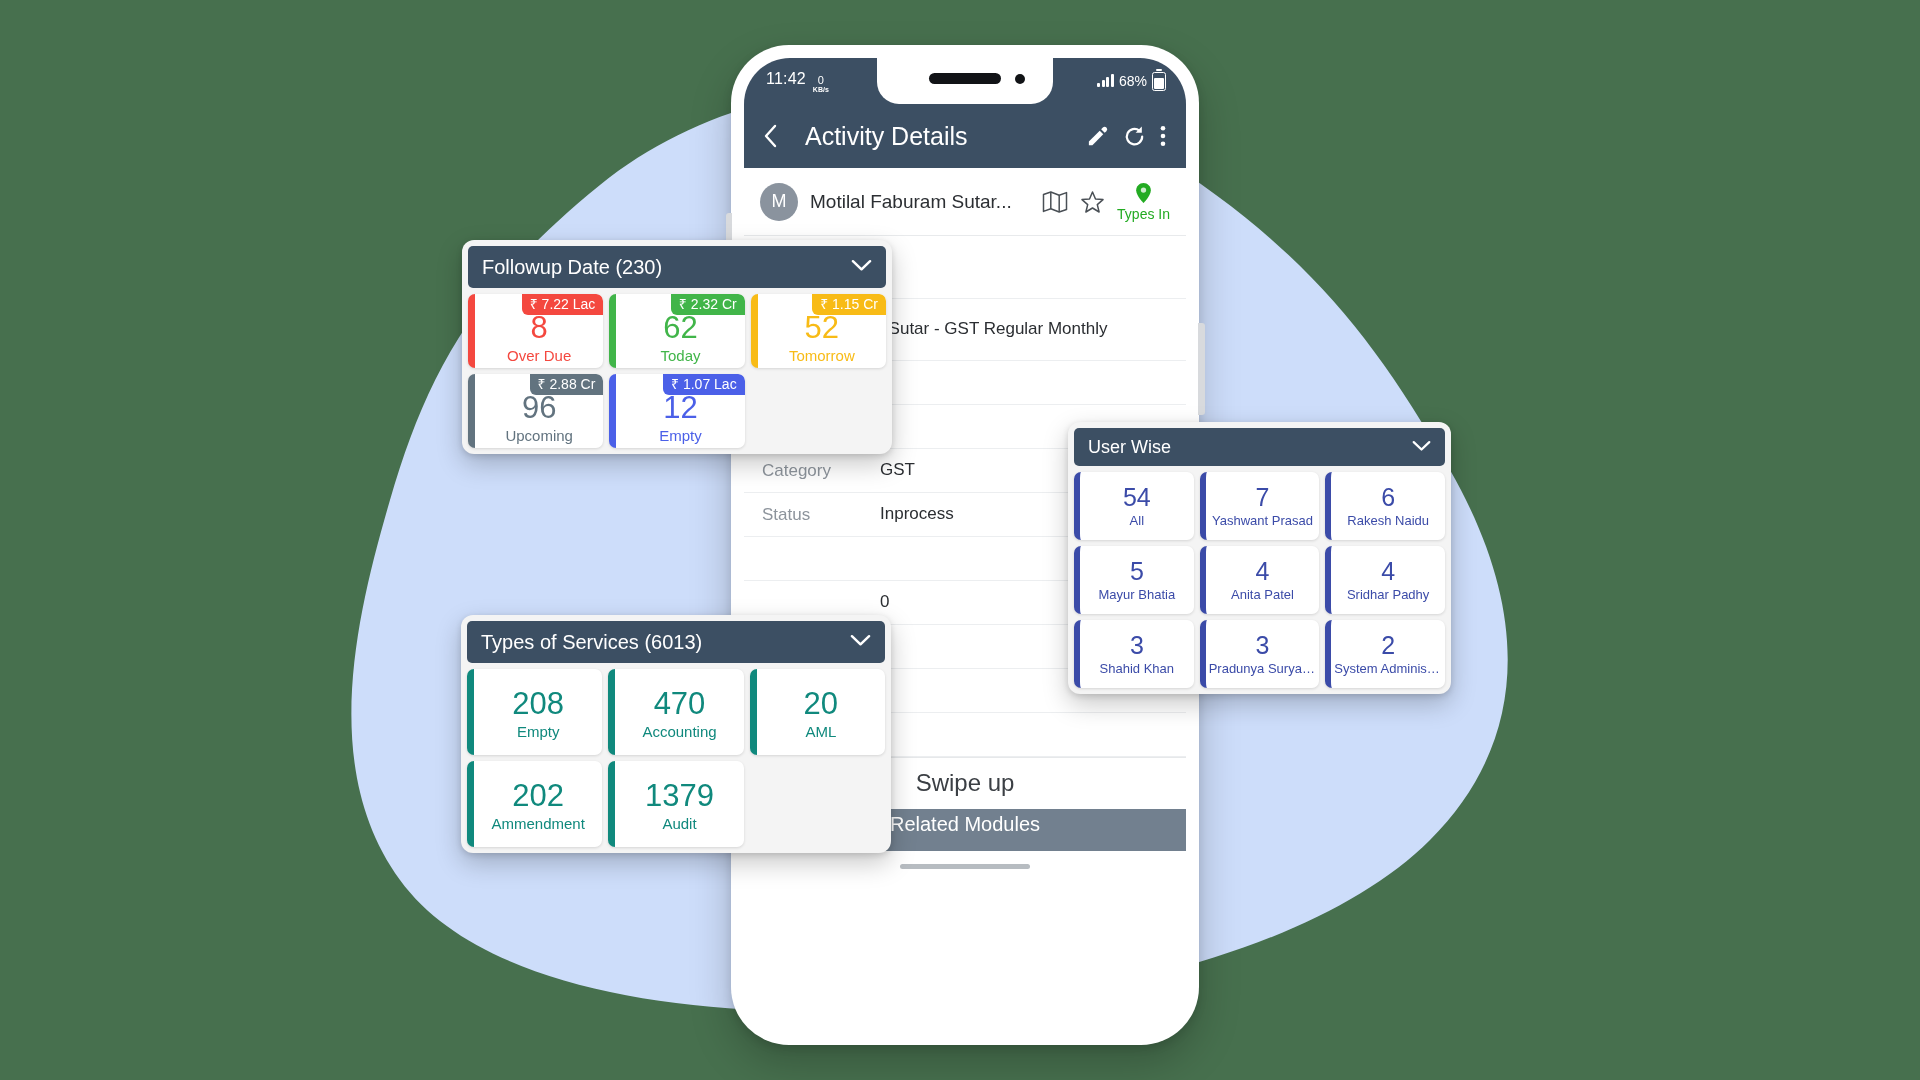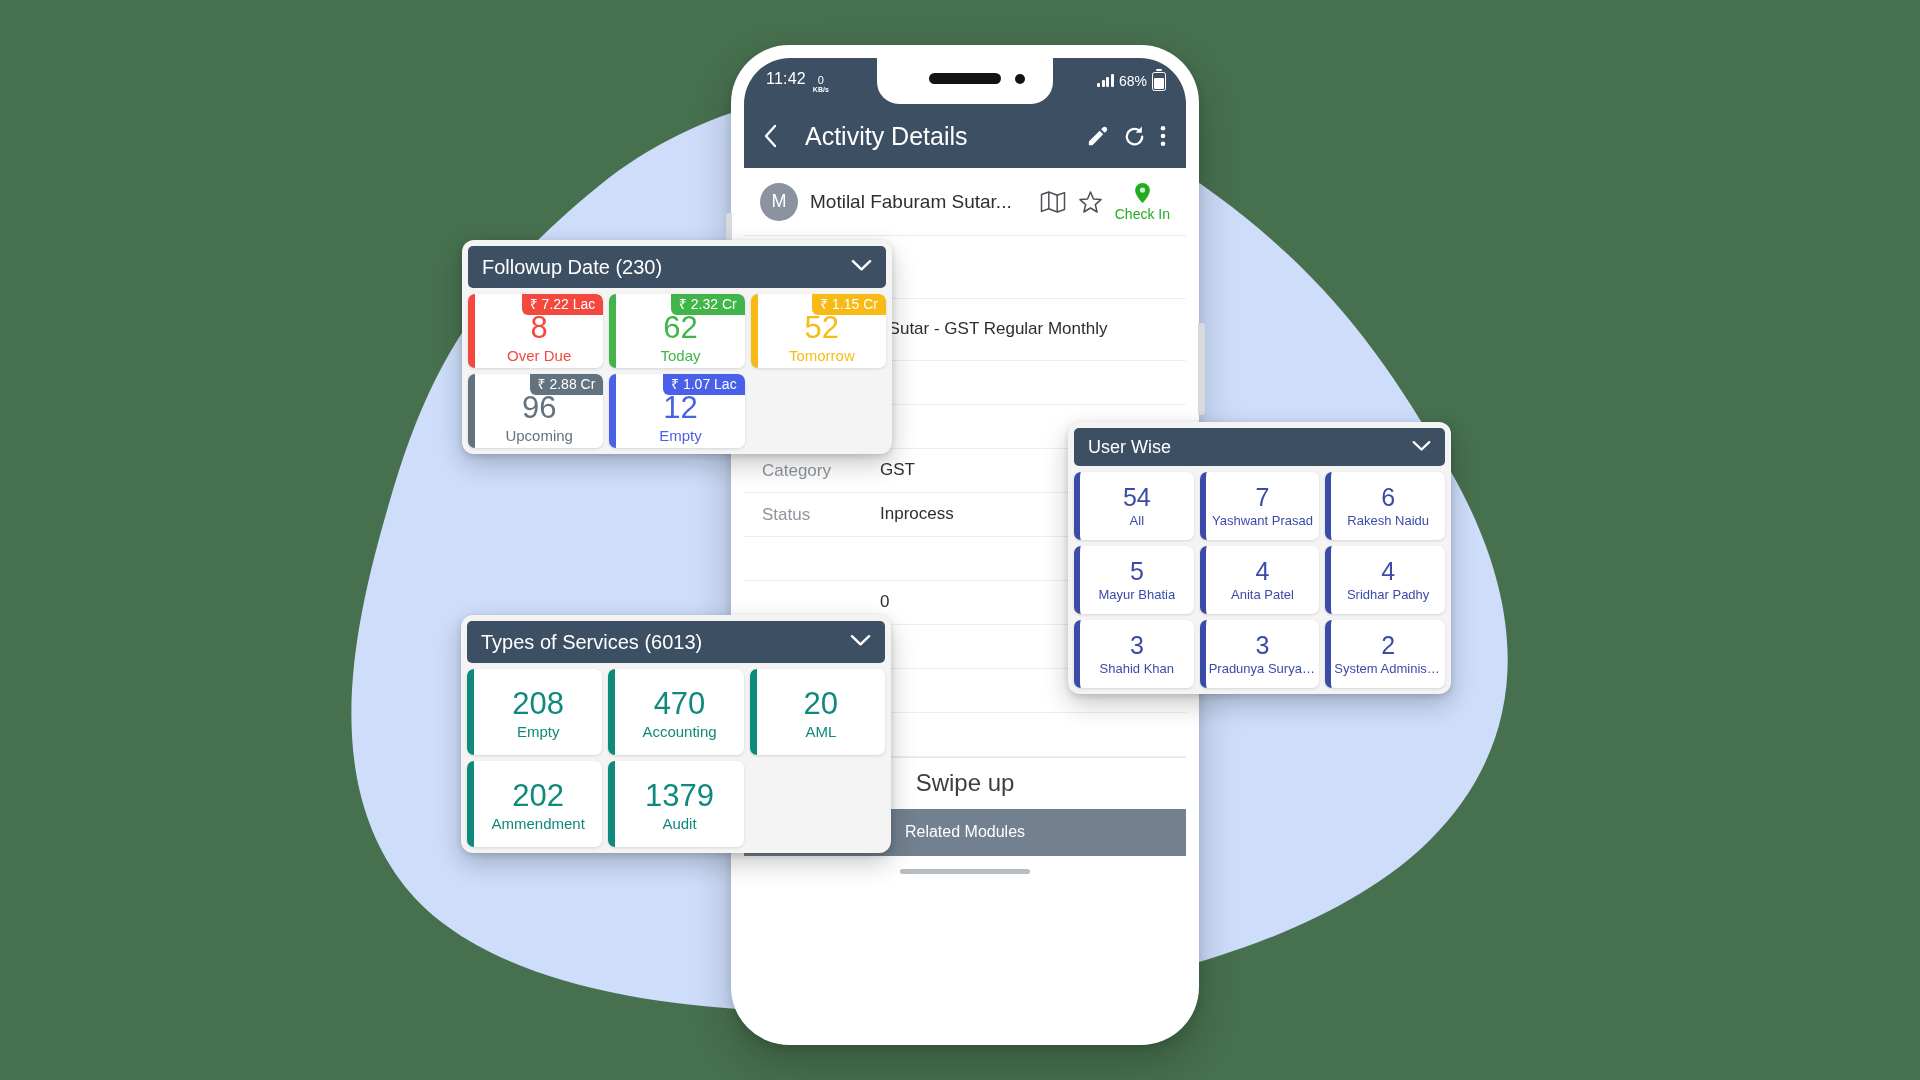--- a/index.html
+++ b/index.html
@@ -209,22 +209,22 @@
     text-align: center;
     font-size: 24px;
     color: #3b3f44;
     padding: 11px 0 12px;
     border-top: 1px solid #e6e8ea;
   }
   .related {
     background: #72808f;
     color: #fff;
     text-align: center;
-    font-size: 16px;
-    padding: 14px 0 15px;
+    font-size: 20px;
+    padding: 4px 0 15px;
   }
   .home-ind {
     height: 30px;
     display: flex; align-items: center; justify-content: center;
     background: #fff;
   }
   .home-ind span {
     display:block; width: 130px; height: 5px; border-radius: 3px; background: #b7bcc1;
   }
 
@@ -384,21 +384,21 @@
             <polygon points="12,2 15,9 22.5,9.6 16.8,14.6 18.6,22 12,18 5.4,22 7.2,14.6 1.5,9.6 9,9" fill="none" stroke="#4a5056" stroke-width="1.5" stroke-linejoin="round"></polygon>
           </svg>
       </span>
       <span class="checkin">
         <span>
           <svg width="17" height="22" viewBox="0 0 18 24">
               <path d="M9 1 C13.4 1 17 4.6 17 9 C17 15 9 23 9 23 C9 23 1 15 1 9 C1 4.6 4.6 1 9 1 Z" fill="#23ab22"></path>
               <circle cx="9" cy="8.8" r="2.9" fill="#cdeccd"></circle>
             </svg>
         </span>
-        <span>Check In</span>
+        <span>Types In</span>
       </span>
     </div>
 
     <div class="tag-row">
       <span class="add-tag">Add Tag</span>
     </div>
 
     <div>
       <div class="det-row tall">
         <span class="det-value">Motilal Faburam Sutar - GST Regular Monthly</span>

